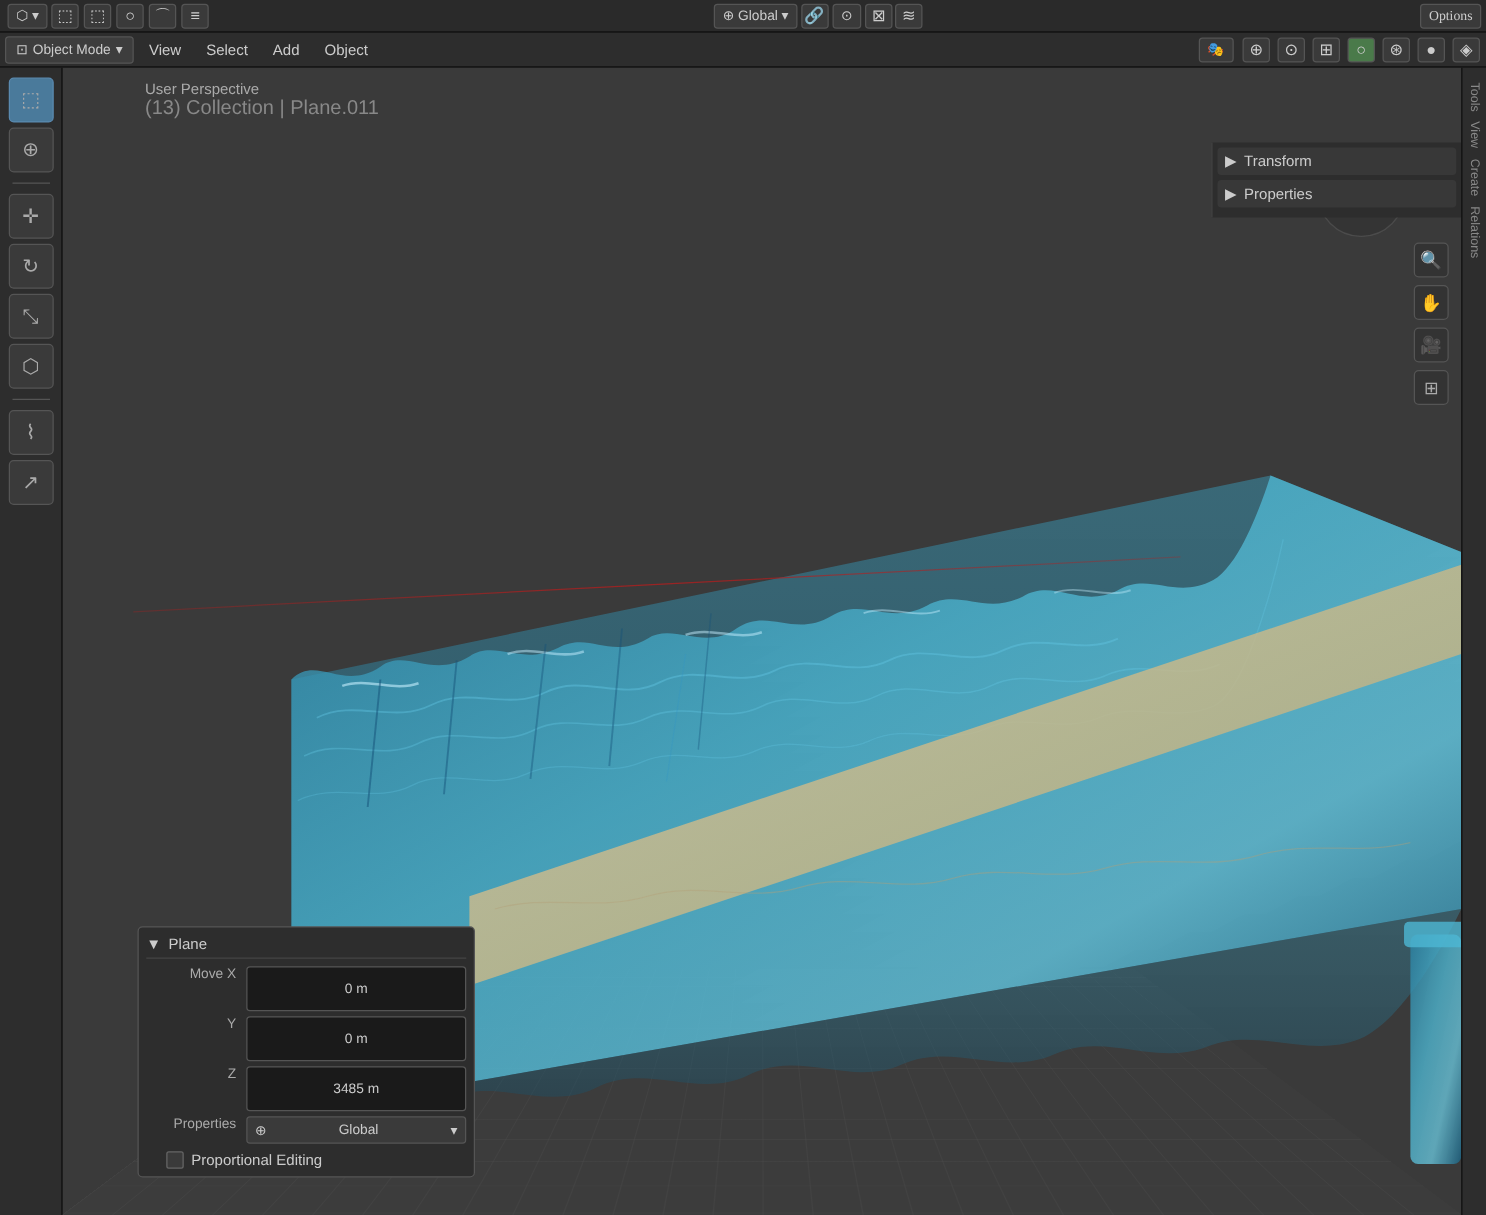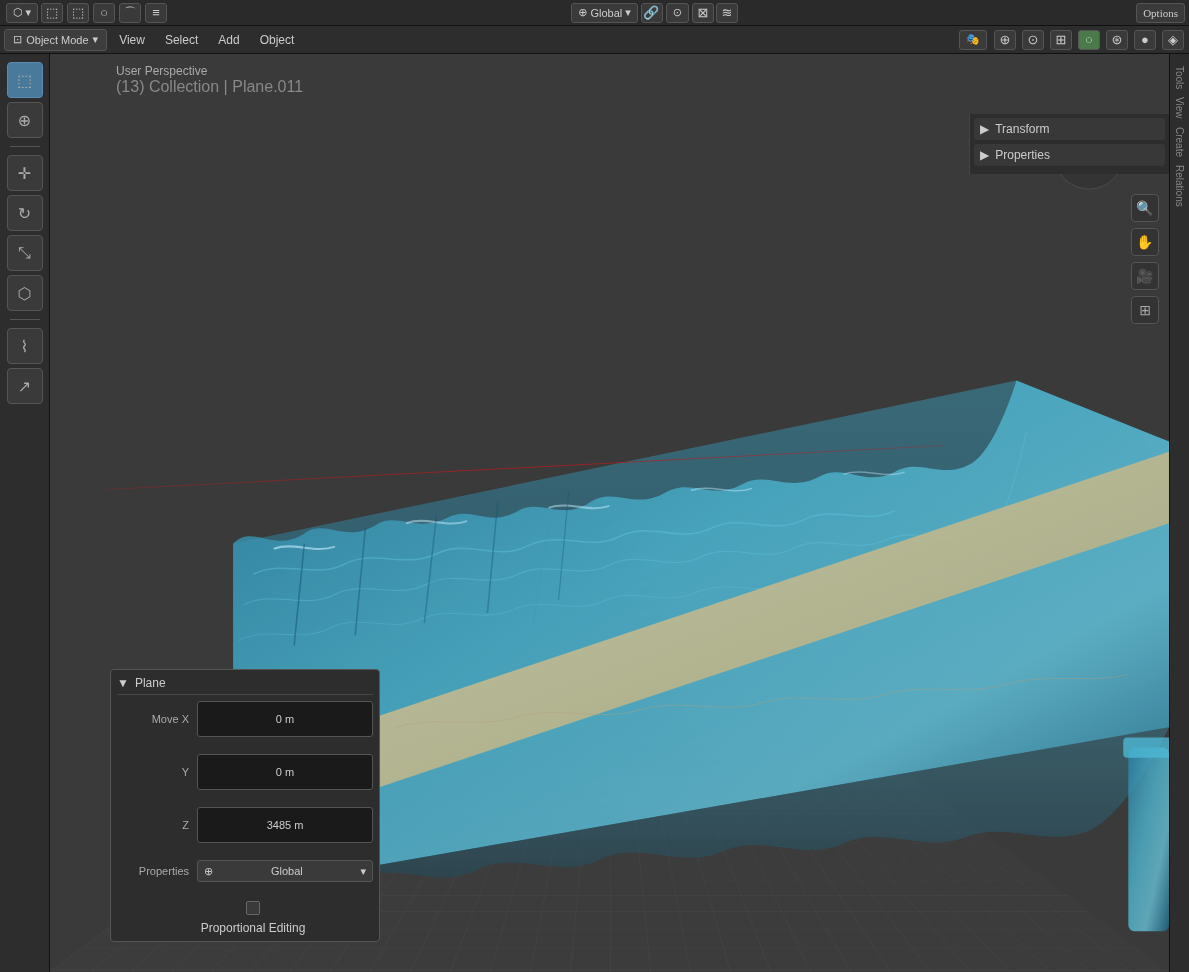--- a/index.html
+++ b/index.html
@@ -274,22 +274,21 @@
       align-items: center;
       gap: 6px;
       font-size: 12px;
       color: #ccc;
       margin-bottom: 6px;
       padding-bottom: 4px;
       border-bottom: 1px solid #444;
     }
     .move-panel-row {
       display: flex;
-      align-items: center;
-      margin-bottom: 17px;
+      margin-bottom: 4px;
     }
     .move-label {
       width: 80px;
       text-align: right;
       font-size: 11px;
       color: #aaa;
       padding-right: 8px;
     }
     .move-value {
       flex: 1;
@@ -314,21 +313,20 @@
       display: flex;
       align-items: center;
       justify-content: space-between;
       cursor: pointer;
     }
     .checkbox-row {
       display: flex;
       align-items: center;
       gap: 6px;
       padding: 2px 0 0 16px;
-      flex-direction: column;
     }
     .checkbox-box {
       width: 14px;
       height: 14px;
       background: #3a3a3a;
       border: 1px solid #666;
       border-radius: 2px;
       display: flex;
       align-items: center;
       justify-content: center;

